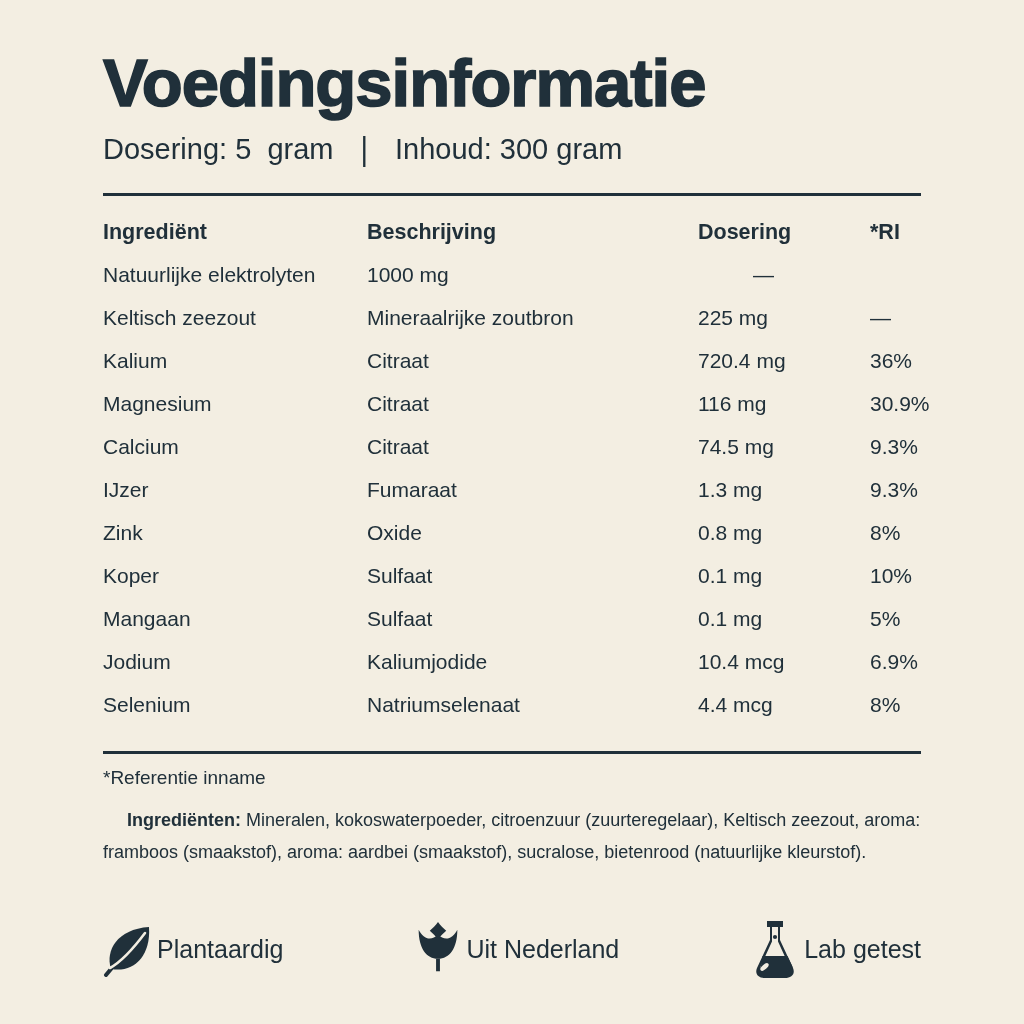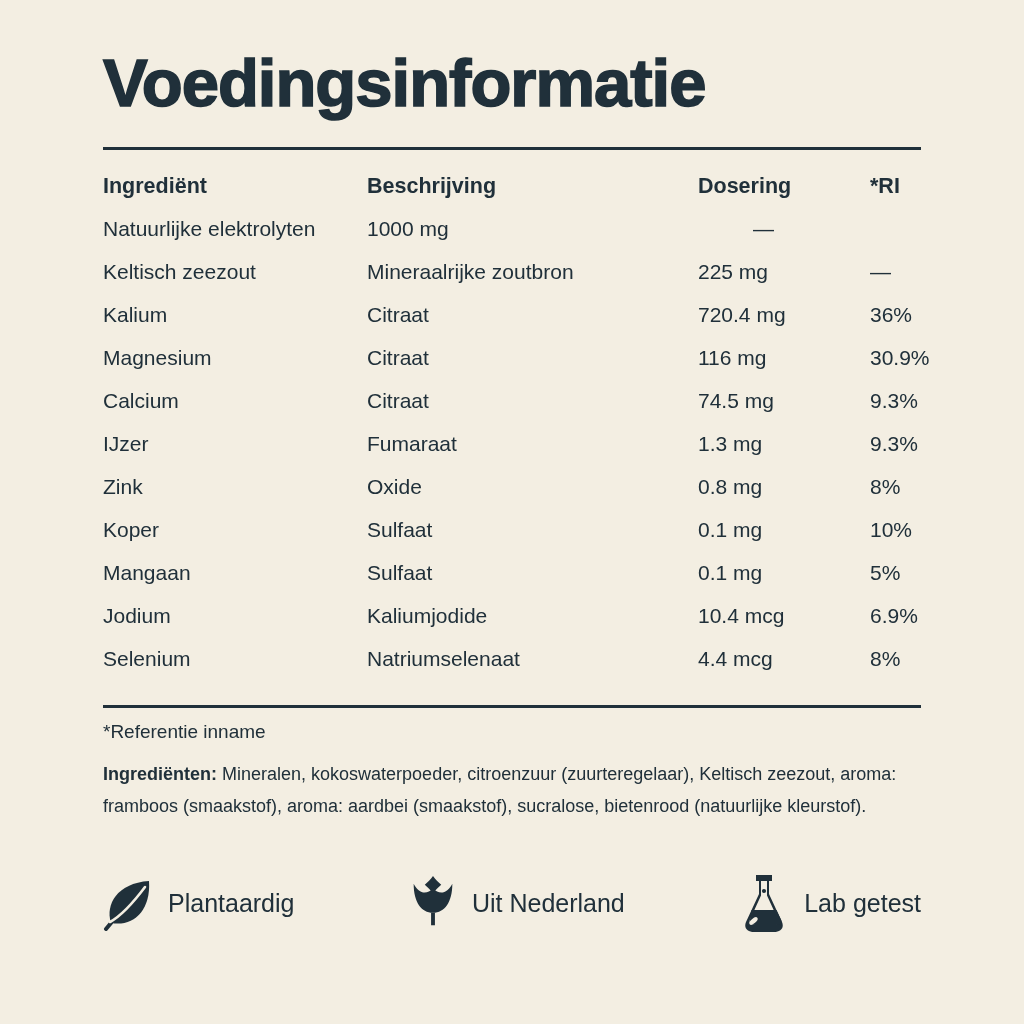--- a/index.html
+++ b/index.html
@@ -63,43 +63,48 @@
     margin-top: 13px;
     font-size: 19px;
   }
 
   .ingredients {
     margin-top: 15px;
     font-size: 18px;
     line-height: 32px;
     max-width: 820px;
   }
-  .ingredients b { font-weight: 700; }
+  .ingredients b { font-weight: 700; margin-left: 24px; }
 
   .badges {
     margin-top: 52px;
     display: flex;
     justify-content: space-between;
     align-items: center;
   }
   .badge {
     display: flex;
     align-items: center;
-    gap: 15px;
+    gap: 4px;
   }
   .badge .label { font-size: 25px; }
   .badge svg { display: block; }
 </style>
 </head>
 <body>
 
 <div class="page">
 
   <h1 class="title">Voedingsinformatie</h1>
 
+  <div class="subtitle">
+    <span>Dosering: 5  gram</span>
+    <span class="pipe">|</span>
+    <span>Inhoud: 300 gram</span>
+  </div>
 
   <hr class="rule">
 
   <div class="table">
     <div class="trow thead">
       <div class="c1">Ingrediënt</div>
       <div class="c2">Beschrijving</div>
       <div class="c3">Dosering</div>
       <div class="c4">*RI</div>
     </div>

